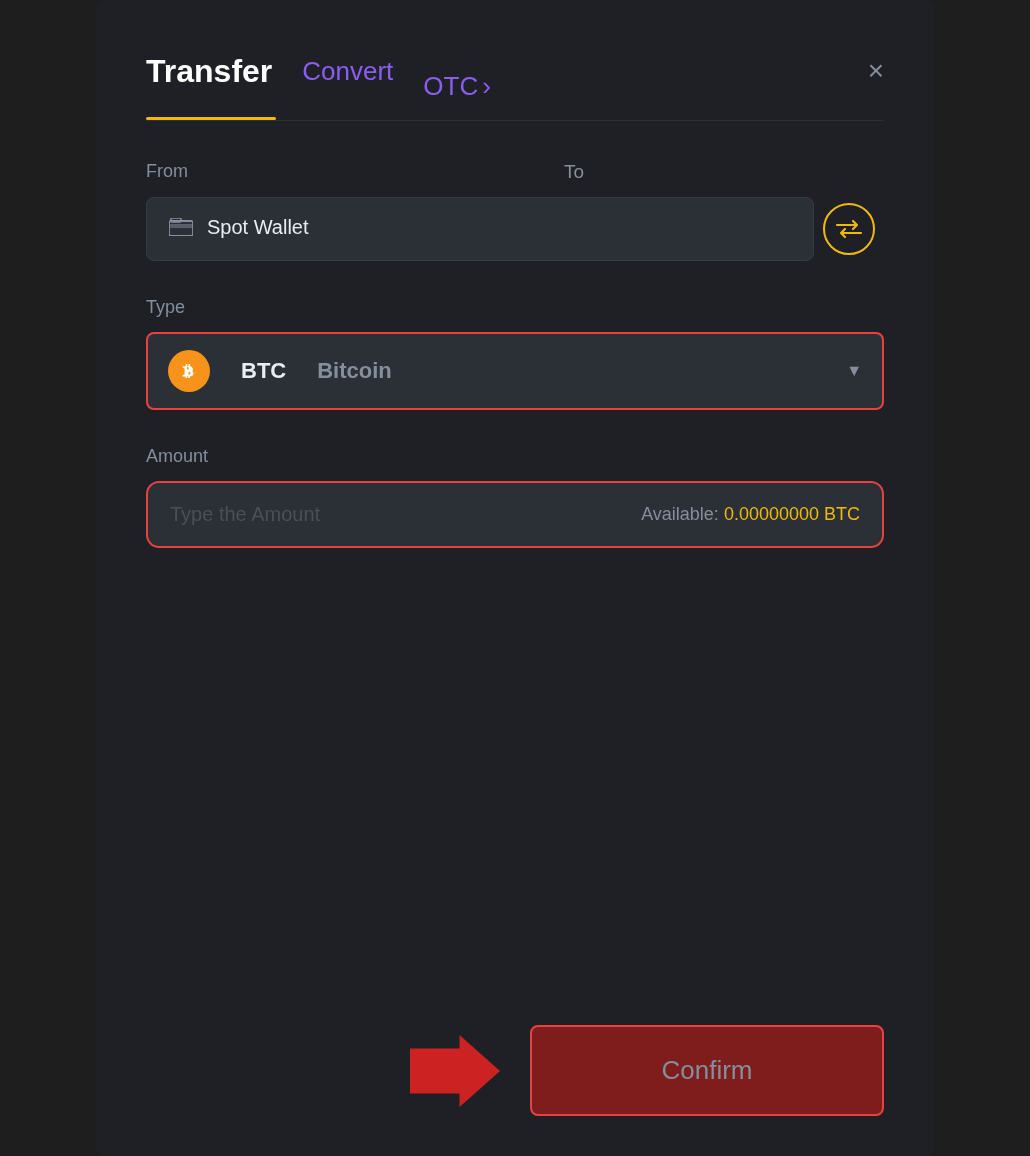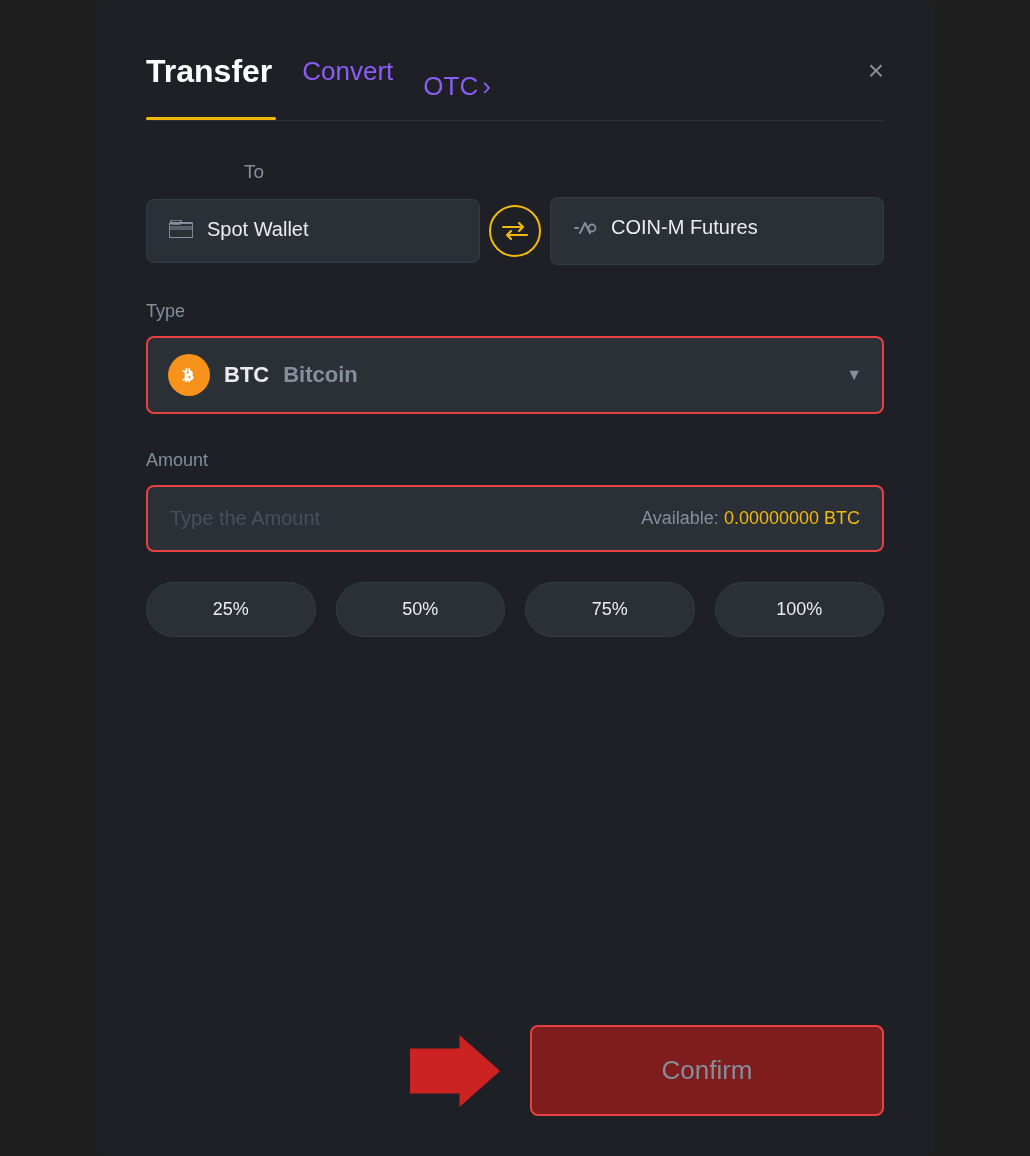--- a/index.html
+++ b/index.html
@@ -160,21 +160,21 @@
       margin-bottom: 14px;
     }
 
     .coin-select {
       border: 2px solid #e84141;
       border-radius: 8px;
       background: #2b2f36;
       padding: 16px 20px;
       display: flex;
       align-items: center;
-      gap: 14px;
+      gap: 31px;
       cursor: pointer;
       margin-bottom: 36px;
     }
 
     .btc-icon {
       width: 42px;
       height: 42px;
       border-radius: 50%;
       background: #f7931a;
       display: flex;
@@ -200,21 +200,21 @@
 
     .chevron-down {
       margin-left: auto;
       color: #848e9c;
       font-size: 16px;
     }
 
     
     .amount-box {
       border: 2px solid #e84141;
-      border-radius: 8px;
+      border-radius: 13px;
       background: #2b2f36;
       padding: 20px 22px;
       display: flex;
       align-items: center;
       justify-content: space-between;
       margin-bottom: 30px;
     }
 
     .amount-placeholder {
       font-size: 20px;
@@ -300,20 +300,21 @@
       <span>›</span>
     </span>
     <button class="close-btn">×</button>
   </div>
 
   <div class="tab-underline-container">
     <div class="tab-active-line"></div>
   </div>
 
   <div class="from-to-labels">
+    <span class="from-label">From</span>
     <span class="to-label">To</span>
   </div>
 
   <div class="from-to-row from-to-section">
     <div class="wallet-box">
       <span class="wallet-icon">
         <svg width="24" height="18" viewBox="0 0 24 18" fill="none" xmlns="http://www.w3.org/2000/svg">
           <rect x="0" y="3" width="24" height="15" rx="2" stroke="#848e9c" stroke-width="1.8" fill="none"></rect>
           <rect x="0" y="6" width="24" height="4" fill="#848e9c" opacity="0.5"></rect>
           <rect x="2" y="0" width="10" height="4" rx="1" stroke="#848e9c" stroke-width="1.5" fill="none"></rect>
@@ -324,30 +325,20 @@
 
     <div class="swap-btn-wrapper">
       <button class="swap-btn">
         <svg width="28" height="22" viewBox="0 0 28 22" fill="none" xmlns="http://www.w3.org/2000/svg">
           <path d="M2 7h20M18 3l4 4-4 4" stroke="#f0b90b" stroke-width="2.2" stroke-linecap="round" stroke-linejoin="round"></path>
           <path d="M26 15H6M10 11l-4 4 4 4" stroke="#f0b90b" stroke-width="2.2" stroke-linecap="round" stroke-linejoin="round"></path>
         </svg>
       </button>
     </div>
 
-    <div class="wallet-box">
-      <span class="futures-icon">
-        <svg width="24" height="24" viewBox="0 0 24 24" fill="none" xmlns="http://www.w3.org/2000/svg">
-          <path d="M7 17L12 7l5 10" stroke="#848e9c" stroke-width="2" stroke-linecap="round" stroke-linejoin="round"></path>
-          <circle cx="19" cy="12" r="3.5" stroke="#848e9c" stroke-width="1.8" fill="none"></circle>
-          <path d="M5 12H2" stroke="#848e9c" stroke-width="1.8" stroke-linecap="round"></path>
-        </svg>
-      </span>
-      <span>COIN-M Futures</span>
-    </div>
   </div>
 
   <div class="section-label">Type</div>
   <div class="coin-select">
     <div class="btc-icon">
       <svg width="24" height="24" viewBox="0 0 24 24" fill="white" xmlns="http://www.w3.org/2000/svg">
         <path d="M15.5 9.5c0-1.4-1.1-2-2.5-2.2V5h-1.5v2.2c-.4 0-.8.1-1.2.1V5H8.8v2.3C8.4 7.3 8 7.4 7.5 7.4l-2-.1.4 1.7s1.1-.1 1 0c.5 0 .7.4.7.7v5.4c-.1.3-.3.6-.8.6.1.1-1 0-1 0l-.3 1.8 1.9-.1c.4 0 .8.1 1.1.1V19h1.5v-1.5c.4 0 .8.1 1.2.1V19H13v-1.6c2.1-.3 3.5-1.3 3.5-3 0-1.3-.7-2-1.8-2.4.8-.4 1.3-1.1 1.3-2zm-2 4.7c0 1-.9 1.4-2 1.5v-3c1.1.1 2 .5 2 1.5zm-3.5-3.5v-2.7c1 .1 1.8.4 1.8 1.3 0 1-.8 1.3-1.8 1.4z"></path>
       </svg>
     </div>
     <span class="coin-name">BTC</span>
@@ -357,26 +348,20 @@
 
   <div class="section-label">Amount</div>
   <div class="amount-box">
     <span class="amount-placeholder">Type the Amount</span>
     <span class="available-text">
       <span>Available:</span>
       <span class="available-value">0.00000000 BTC</span>
     </span>
   </div>
 
-  <div class="pct-row">
-    <button class="pct-btn">25%</button>
-    <button class="pct-btn">50%</button>
-    <button class="pct-btn">75%</button>
-    <button class="pct-btn">100%</button>
-  </div>
 
   <div class="bottom-area">
     <div class="arrow-wrapper">
       <svg class="arrow-svg" viewBox="0 0 100 80" xmlns="http://www.w3.org/2000/svg">
         <polygon points="0,15 55,15 55,0 100,40 55,80 55,65 0,65" fill="#cc2222"></polygon>
       </svg>
     </div>
     <div class="confirm-btn-wrapper">
       <button class="confirm-btn">Confirm</button>
     </div>

